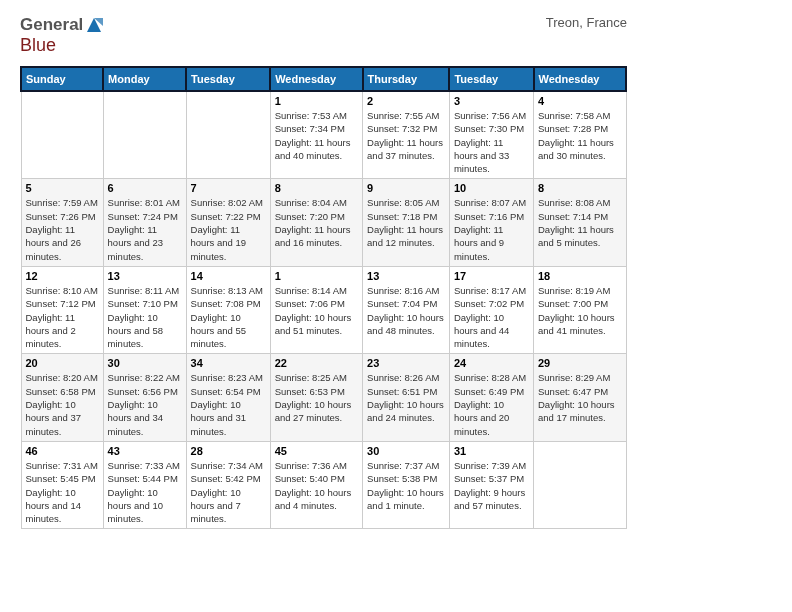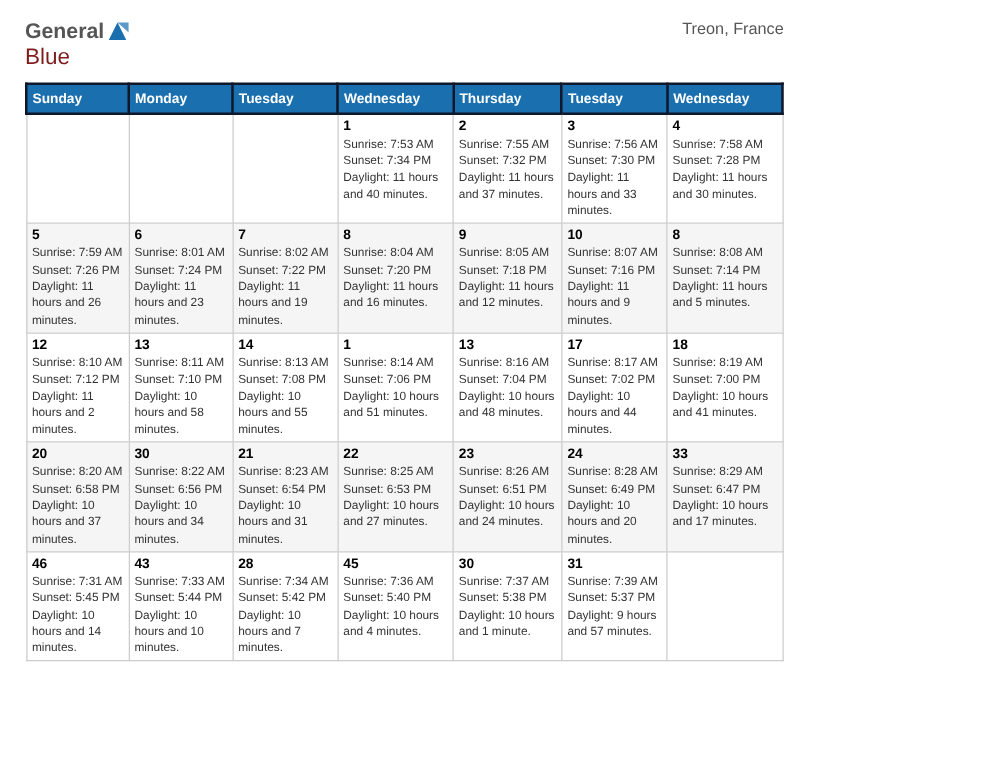--- a/index.html
+++ b/index.html
@@ -198,37 +198,37 @@
         <tr>
           <td>
             <div class="day-num">20</div>
             <div class="day-info">Sunrise: 8:20 AM<br>Sunset: 6:58 PM<br>Daylight: 10 hours and 37 minutes.</div>
           </td>
           <td>
             <div class="day-num">30</div>
             <div class="day-info">Sunrise: 8:22 AM<br>Sunset: 6:56 PM<br>Daylight: 10 hours and 34 minutes.</div>
           </td>
           <td>
-            <div class="day-num">21</div>
+            <div class="day-num">34</div>
             <div class="day-info">Sunrise: 8:23 AM<br>Sunset: 6:54 PM<br>Daylight: 10 hours and 31 minutes.</div>
           </td>
           <td>
             <div class="day-num">22</div>
             <div class="day-info">Sunrise: 8:25 AM<br>Sunset: 6:53 PM<br>Daylight: 10 hours and 27 minutes.</div>
           </td>
           <td>
             <div class="day-num">23</div>
             <div class="day-info">Sunrise: 8:26 AM<br>Sunset: 6:51 PM<br>Daylight: 10 hours and 24 minutes.</div>
           </td>
           <td>
             <div class="day-num">24</div>
             <div class="day-info">Sunrise: 8:28 AM<br>Sunset: 6:49 PM<br>Daylight: 10 hours and 20 minutes.</div>
           </td>
           <td>
-            <div class="day-num">33</div>
+            <div class="day-num">29</div>
             <div class="day-info">Sunrise: 8:29 AM<br>Sunset: 6:47 PM<br>Daylight: 10 hours and 17 minutes.</div>
           </td>
         </tr>
         <tr>
           <td>
             <div class="day-num">46</div>
             <div class="day-info">Sunrise: 7:31 AM<br>Sunset: 5:45 PM<br>Daylight: 10 hours and 14 minutes.</div>
           </td>
           <td>
             <div class="day-num">43</div>

